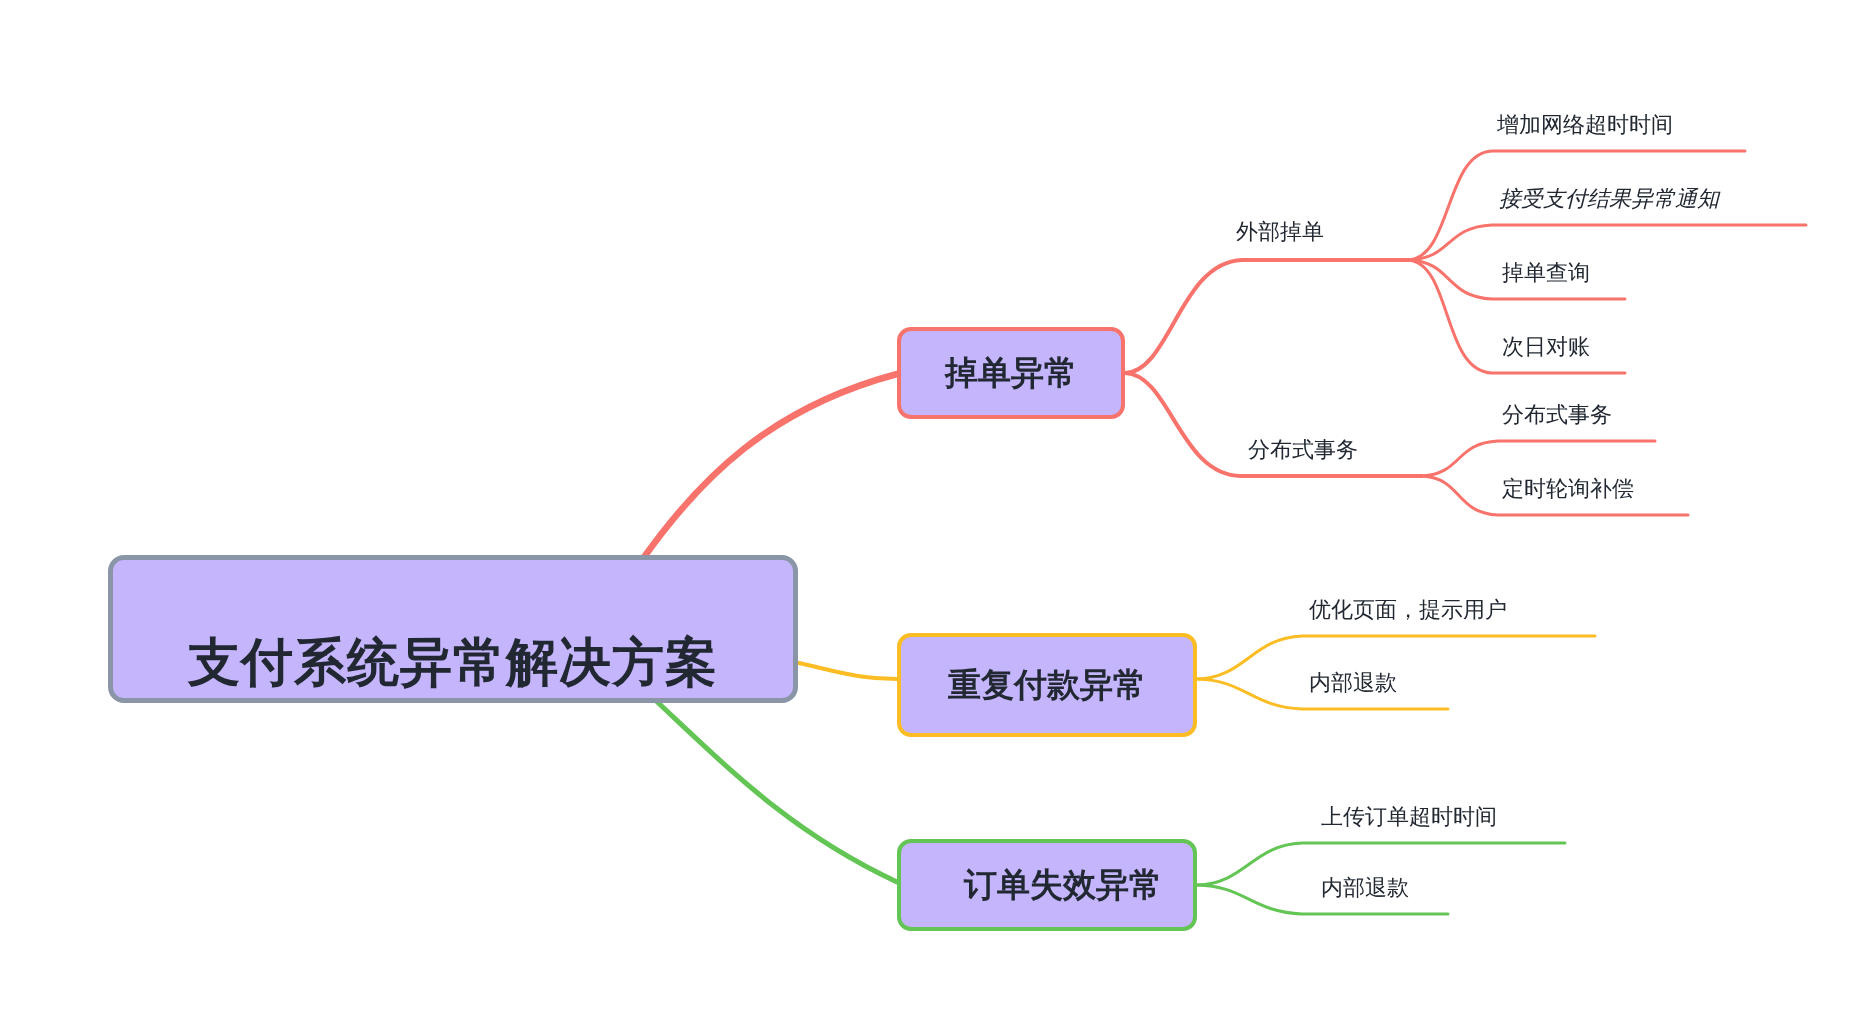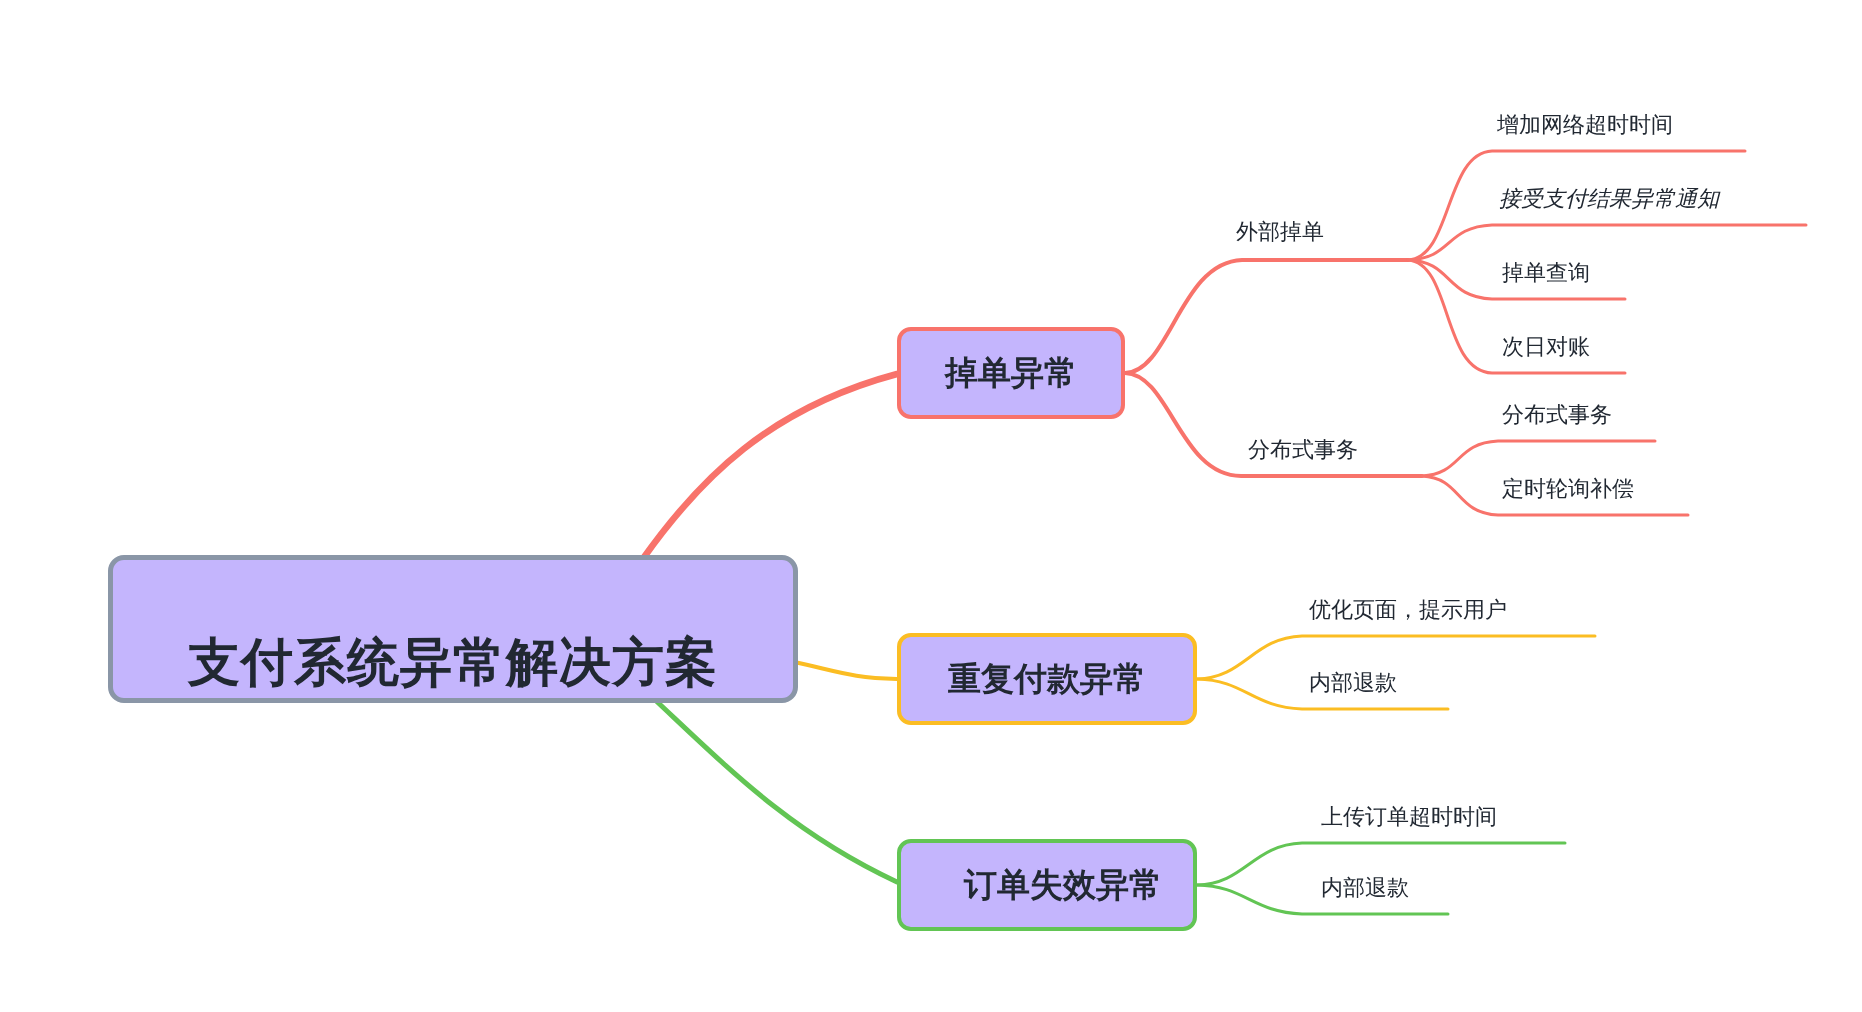--- a/index.html
+++ b/index.html
@@ -80,21 +80,21 @@
   </svg>
 
   <div class="node root" style="left:108px; top:555px; width:690px; height:148px;">
     <span>支付系统异常解决方案</span>
   </div>
 
   <div class="node node-red" style="left:897px; top:327px; width:228px; height:92px;">
     <span>掉单异常</span>
   </div>
 
-  <div class="node node-yellow" style="left:897px; top:633px; width:300px; height:92px;">
+  <div class="node node-yellow" style="left:897px; top:633px; width:300px; height:104px;">
     <span>重复付款异常</span>
   </div>
 
   <div class="node node-green" style="left:897px; top:839px; width:300px; height:92px;padding-left:32px;">
     <span>订单失效异常</span>
   </div>
 
   <div class="label" style="left:1236px; top:212px;text-align:right;">外部掉单</div>
   <div class="label" style="left:1248px; top:430px;">分布式事务</div>
 

